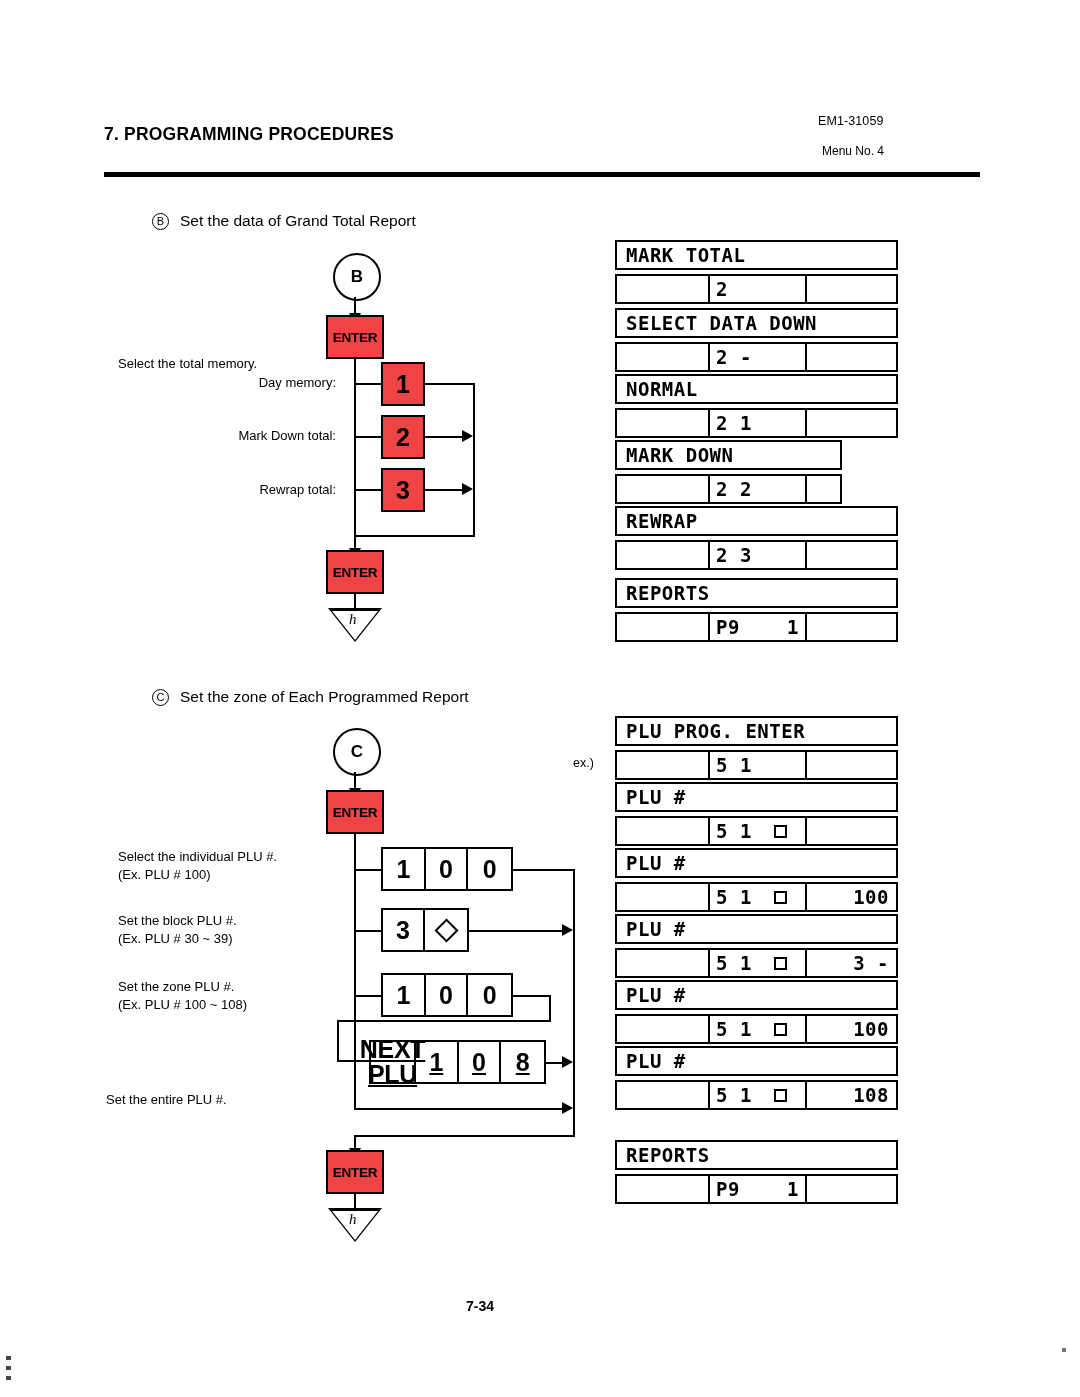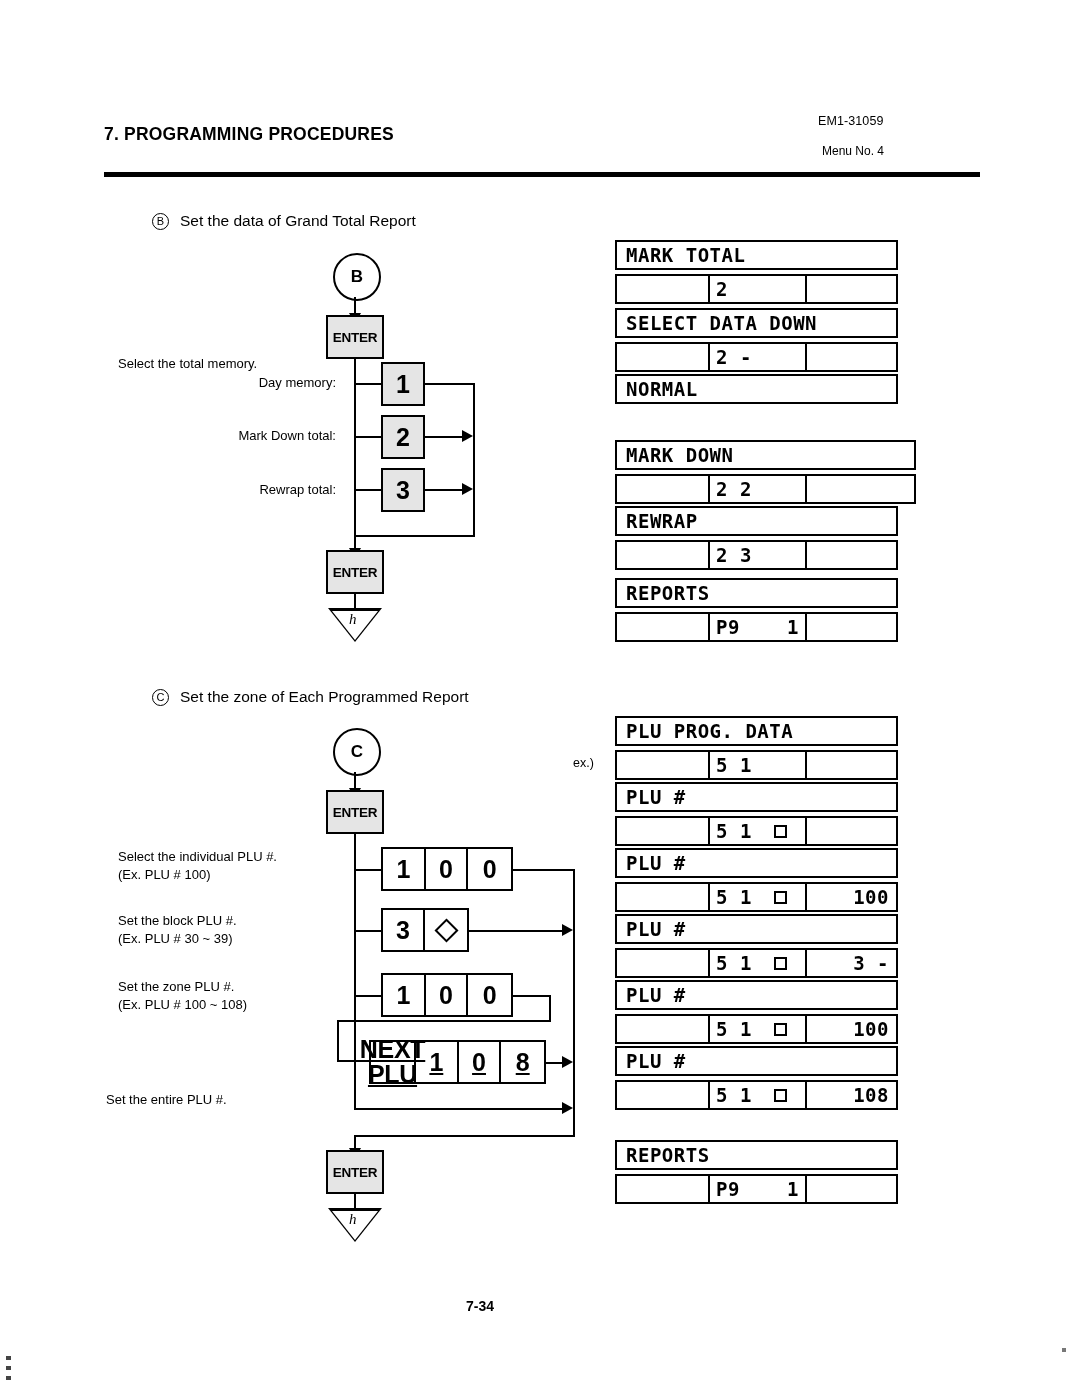--- a/index.html
+++ b/index.html
@@ -60,21 +60,21 @@
     border-bottom: 6px solid transparent;
     border-left: 11px solid #000;
   }
 
   .node-circle {
     position: absolute; border: 2.4px solid #000; border-radius: 50%;
     display: flex; align-items: center; justify-content: center;
     font-size: 17px; font-weight: bold; background: #fff;
   }
   .key-box {
-    position: absolute; border: 2.2px solid #000; background: #e5e5e5;
+    position: absolute; border: 2.2px solid #000; background: #ef4444;
     display: flex; align-items: center; justify-content: center;
     font-weight: bold; box-sizing: border-box;
   }
   .key-enter { font-size: 13.5px; letter-spacing: -.3px; }
   .key-num   { font-size: 25px; }
 
   
   .key-strip {
     position: absolute; display: flex; background: #fff;
     border: 2.2px solid #000; box-sizing: border-box;
@@ -222,23 +222,28 @@
     <div class="lcd-title">SELECT DATA DOWN</div>
     <div class="lcd-row">
       <div class="c c1"></div>
       <div class="c c2">2 -</div>
       <div class="c c3"></div>
     </div>
   </div>
 
   <div class="lcd" style="left:615px; top:374px; width:283px;">
     <div class="lcd-title">NORMAL</div>
-  </div>
-
-  <div class="lcd" style="left:615px; top:440px; width:301px;">
+    <div class="lcd-row">
+      <div class="c c1"></div>
+      <div class="c c2">2 1</div>
+      <div class="c c3"></div>
+    </div>
+  </div>
+
+  <div class="lcd" style="left:615px; top:440px; width:227px;">
     <div class="lcd-title">MARK DOWN</div>
     <div class="lcd-row">
       <div class="c c1"></div>
       <div class="c c2">2 2</div>
       <div class="c c3"></div>
     </div>
   </div>
 
   <div class="lcd" style="left:615px; top:506px; width:283px;">
     <div class="lcd-title">REWRAP</div>
@@ -339,21 +344,21 @@
   <div class="key-box key-enter" style="left:326px; top:1150px; width:58px; height:44px;">ENTER</div>
 
   <div class="vline" style="left:354px; top:1194px; height:16px;"></div>
   <div class="term-tri" style="left:328px; top:1208px;"></div>
   <div class="term-tri-in" style="left:332px; top:1211px;"></div>
   <div class="term-label" style="left:349px; top:1211px;">h</div>
 
   <div class="ex-label" style="left:573px; top:756px;">ex.)</div>
 
   <div class="lcd" style="left:615px; top:716px; width:283px;">
-    <div class="lcd-title">PLU PROG. DATA</div>
+    <div class="lcd-title">PLU PROG. ENTER</div>
     <div class="lcd-row">
       <div class="c c1"></div>
       <div class="c c2">5 1</div>
       <div class="c c3"></div>
     </div>
   </div>
 
   <div class="lcd" style="left:615px; top:782px; width:283px;">
     <div class="lcd-title">PLU #</div>
     <div class="lcd-row">

